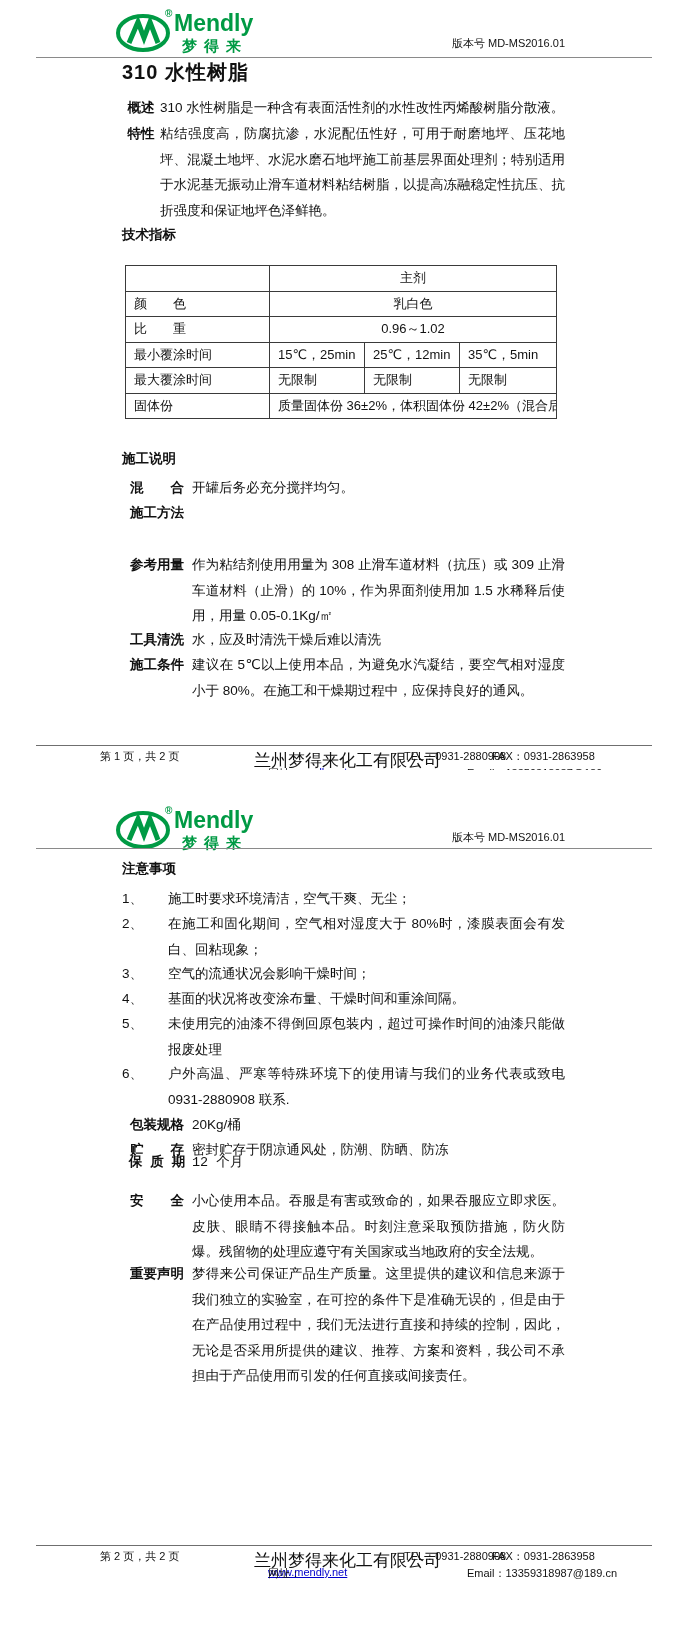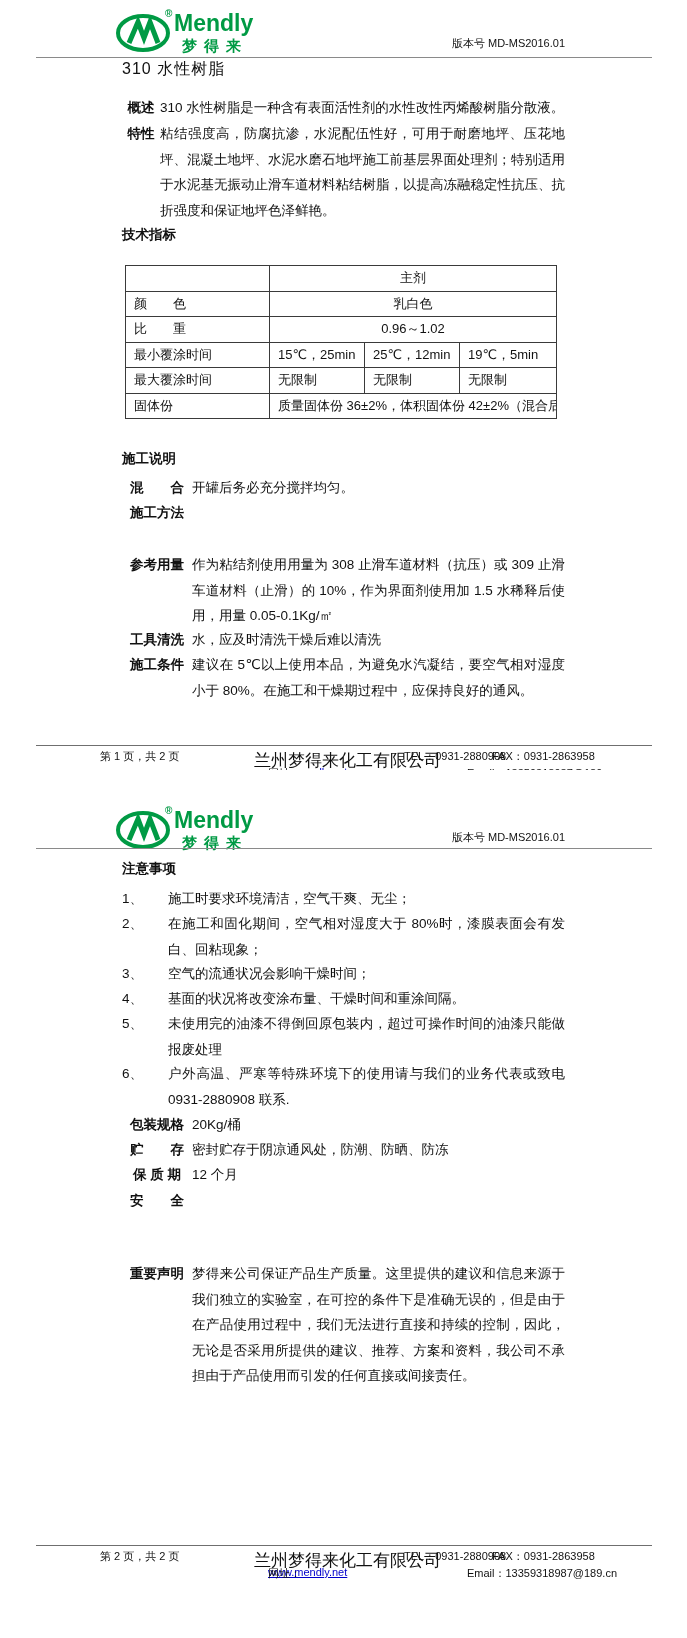--- a/index.html
+++ b/index.html
@@ -16,21 +16,21 @@
   .logo{position:absolute;}
   #page1 .logo{left:116px;top:6px;}
   #page2 .logo{left:116px;top:33px;}
   .version{position:absolute;right:122px;font-size:11px;color:#111;}
   #page1 .version{top:36px;}
   #page2 .version{top:60px;}
   .hrule{position:absolute;left:36px;right:35px;border-top:1.5px solid #8a8a8a;}
   #page1 .hrule{top:57px;}
   #page2 .hrule{top:78px;}
 
-  .title{position:absolute;left:122px;top:59px;font-size:16px;font-weight:normal;letter-spacing:1px;}
+  .title{position:absolute;left:122px;top:59px;font-size:20px;font-weight:bold;letter-spacing:1px;}
 
   .block{position:absolute;left:122px;right:122px;display:flex;line-height:25.5px;}
   .lbl{font-weight:bold;flex-shrink:0;white-space:pre;text-align:center;}
   .lbl-sm{width:38px;}
   .lbl-md{width:70px;}
   .txt{flex:1;text-align:justify;}
 
   .heading{position:absolute;left:122px;font-weight:bold;}
 
   
@@ -103,21 +103,21 @@
       <td class="ctr" colspan="3">乳白色</td>
     </tr>
     <tr>
       <td>比　　重</td>
       <td class="ctr" colspan="3">0.96～1.02</td>
     </tr>
     <tr>
       <td>最小覆涂时间</td>
       <td>15℃，25min</td>
       <td>25℃，12min</td>
-      <td>19℃，5min</td>
+      <td>35℃，5min</td>
     </tr>
     <tr>
       <td>最大覆涂时间</td>
       <td>无限制</td>
       <td>无限制</td>
       <td>无限制</td>
     </tr>
     <tr>
       <td>固体份</td>
       <td colspan="3">质量固体份 36±2%，体积固体份 42±2%（混合后）</td>
@@ -200,26 +200,27 @@
   </div>
 
   <div class="block" style="top:342px;">
     <div class="lbl lbl-md">包装规格</div>
     <div class="txt">20Kg/桶</div>
   </div>
   <div class="block" style="top:367px;">
     <div class="lbl lbl-md">贮　　存</div>
     <div class="txt">密封贮存于阴凉通风处，防潮、防晒、防冻</div>
   </div>
-  <div class="block" style="top:392px;">
+  <div class="block" style="top:380px;font-family:Liberation Mono, monospace;">
     <div class="lbl lbl-md">保 质 期</div>
     <div class="txt">12 个月</div>
   </div>
   <div class="block" style="top:418px;">
     <div class="lbl lbl-md">安　　全</div>
+    <div class="txt">小心使用本品。吞服是有害或致命的，如果吞服应立即求医。皮肤、眼睛不得接触本品。时刻注意采取预防措施，防火防爆。残留物的处理应遵守有关国家或当地政府的安全法规。</div>
   </div>
   <div class="block" style="top:491px;">
     <div class="lbl lbl-md">重要声明</div>
     <div class="txt">梦得来公司保证产品生产质量。这里提供的建议和信息来源于我们独立的实验室，在可控的条件下是准确无误的，但是由于在产品使用过程中，我们无法进行直接和持续的控制，因此，无论是否采用所提供的建议、推荐、方案和资料，我公司不承担由于产品使用而引发的任何直接或间接责任。</div>
   </div>
 
   <div class="footer">
     <div class="f-rule"></div>
     <span class="f-pageinfo">第 2 页，共 2 页</span>
     <span class="f-company">兰州梦得来化工有限公司</span>

